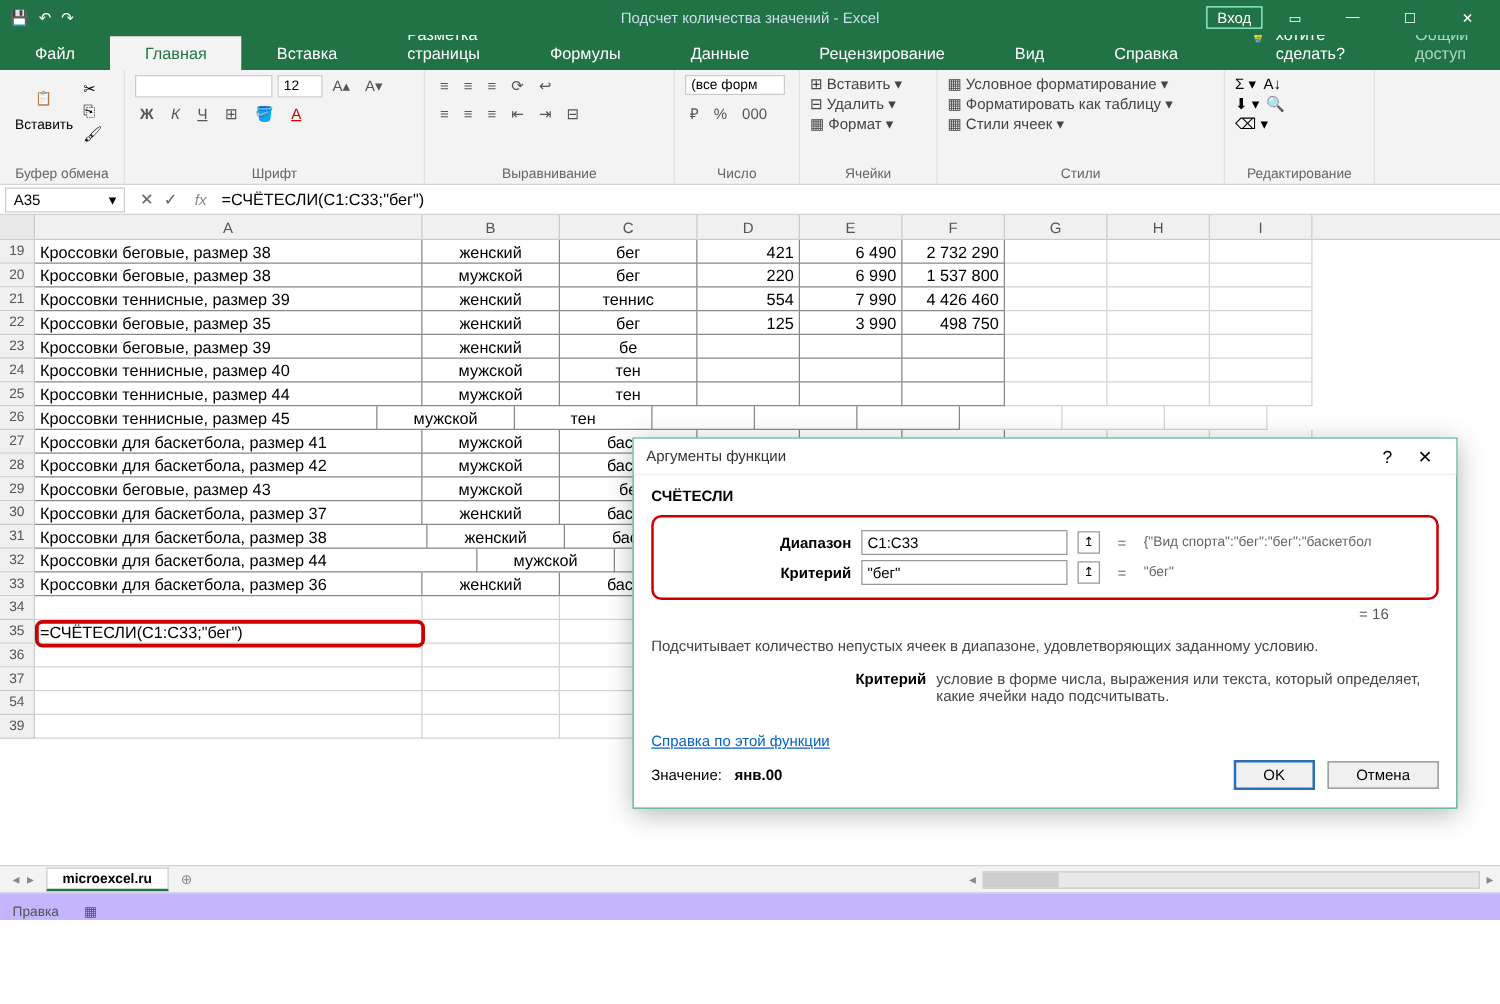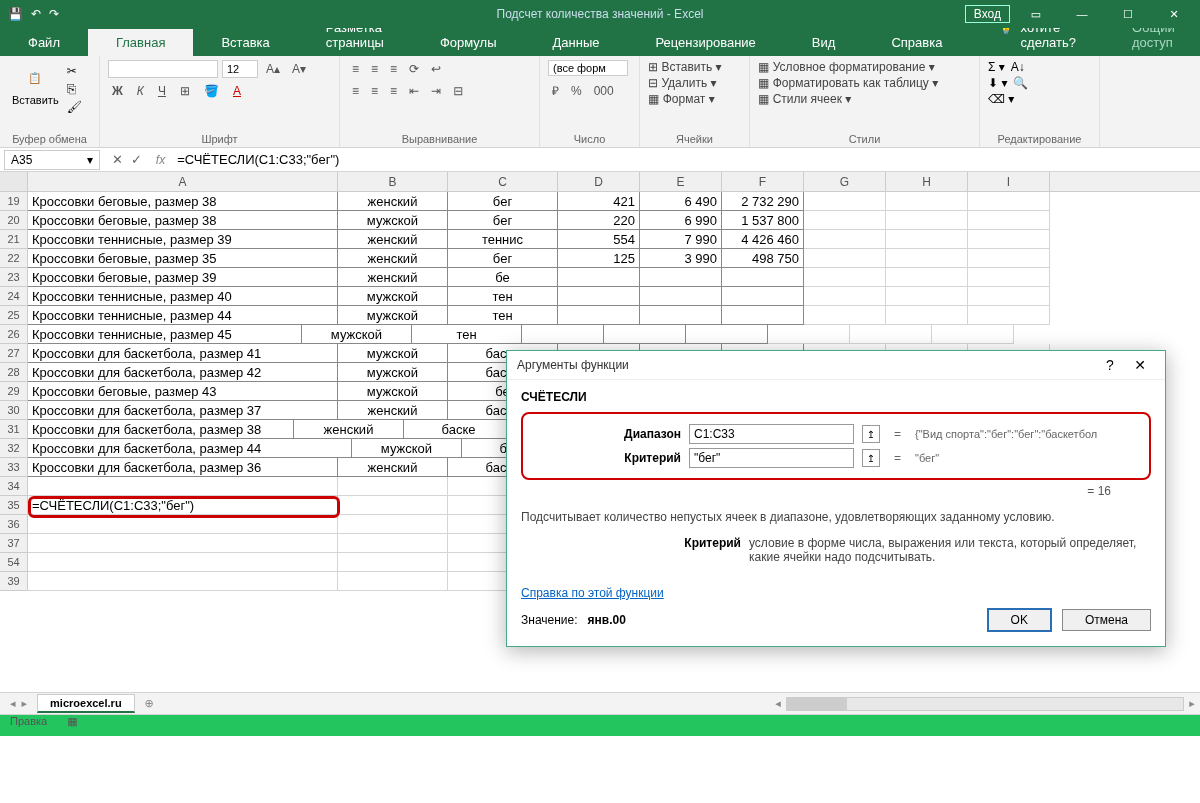--- a/index.html
+++ b/index.html
@@ -47,21 +47,21 @@
 .active-cell-ring { position: absolute; border: 3px solid #c00; border-radius: 6px; pointer-events: none; }
 
 .sheet-tabs { height: 22px; background: #f3f3f3; border-top: 1px solid #d4d4d4; display: flex; align-items: center; font-size: 11px; }
 .sheet-nav { display: flex; gap: 6px; padding: 0 10px; color: #888; }
 .sheet-tab { background: #fff; border: 1px solid #ccc; border-bottom: 2px solid #217346; padding: 2px 12px; font-weight: bold; }
 .hscroll { margin-left: auto; width: 430px; height: 16px; display: flex; align-items: center; }
 .hscroll .track { flex: 1; background: #e8e8e8; border: 1px solid #ccc; height: 14px; position: relative; }
 .hscroll .thumb { position: absolute; left: 0; top: 0; bottom: 0; width: 60px; background: #cdcdcd; }
 .hscroll .arr { width: 16px; text-align: center; color: #888; }
 
-.statusbar { height: 22px; background: #22c55e; border-top: 1px solid #d4d4d4; display: flex; align-items: flex-start; font-size: 11px; color: #555; padding: 0 10px; }
+.statusbar { height: 22px; background: #c4b5fd; border-top: 1px solid #d4d4d4; display: flex; align-items: flex-end; font-size: 11px; color: #555; padding: 0 10px; }
 
 
 .dialog { position: absolute; top: 350px; left: 506px; width: 660px; background: #fff; border: 1px solid #4a8; box-shadow: 0 4px 20px rgba(0,0,0,.3); font-size: 12px; }
 .dialog-title { background: #fff; padding: 6px 10px; display: flex; align-items: center; border-bottom: 1px solid #eee; }
 .dialog-title .dt { flex: 1; color: #333; }
 .dialog-title .dbtn { width: 30px; text-align: center; font-size: 14px; }
 .dialog-body { padding: 10px 14px; }
 .func-name { font-weight: bold; margin-bottom: 8px; }
 .args-box { border: 2px solid #c00; border-radius: 8px; padding: 6px 8px; }
 .arg-row { display: flex; align-items: center; margin: 4px 0; gap: 8px; }
@@ -379,33 +379,33 @@
         <div class="cell data ctr" style="width: 110px;">баске</div>
         <div class="cell data num" style="width: 82px;"></div>
         <div class="cell data num" style="width: 82px;"></div>
         <div class="cell data num" style="width: 82px;"></div>
         <div class="cell" style="width: 82px;"></div>
         <div class="cell" style="width: 82px;"></div>
         <div class="cell" style="width: 82px;"></div>
       </div>
       <div class="row">
         <div class="row-h">31</div>
-        <div class="cell data" style="width: 266px;">Кроссовки для баскетбола, размер 38</div>
+        <div class="cell data" style="width: 314px;">Кроссовки для баскетбола, размер 38</div>
         <div class="cell data ctr" style="width: 110px;">женский</div>
         <div class="cell data ctr" style="width: 110px;">баске</div>
         <div class="cell data num" style="width: 82px;"></div>
         <div class="cell data num" style="width: 82px;"></div>
         <div class="cell data num" style="width: 82px;"></div>
         <div class="cell" style="width: 82px;"></div>
         <div class="cell" style="width: 82px;"></div>
         <div class="cell" style="width: 82px;"></div>
       </div>
       <div class="row">
         <div class="row-h">32</div>
-        <div class="cell data" style="width: 324px;">Кроссовки для баскетбола, размер 44</div>
+        <div class="cell data" style="width: 354px;">Кроссовки для баскетбола, размер 44</div>
         <div class="cell data ctr" style="width: 110px;">мужской</div>
         <div class="cell data ctr" style="width: 110px;">баске</div>
         <div class="cell data num" style="width: 82px;"></div>
         <div class="cell data num" style="width: 82px;"></div>
         <div class="cell data num" style="width: 82px;"></div>
         <div class="cell" style="width: 82px;"></div>
         <div class="cell" style="width: 82px;"></div>
         <div class="cell" style="width: 82px;"></div>
       </div>
       <div class="row">

